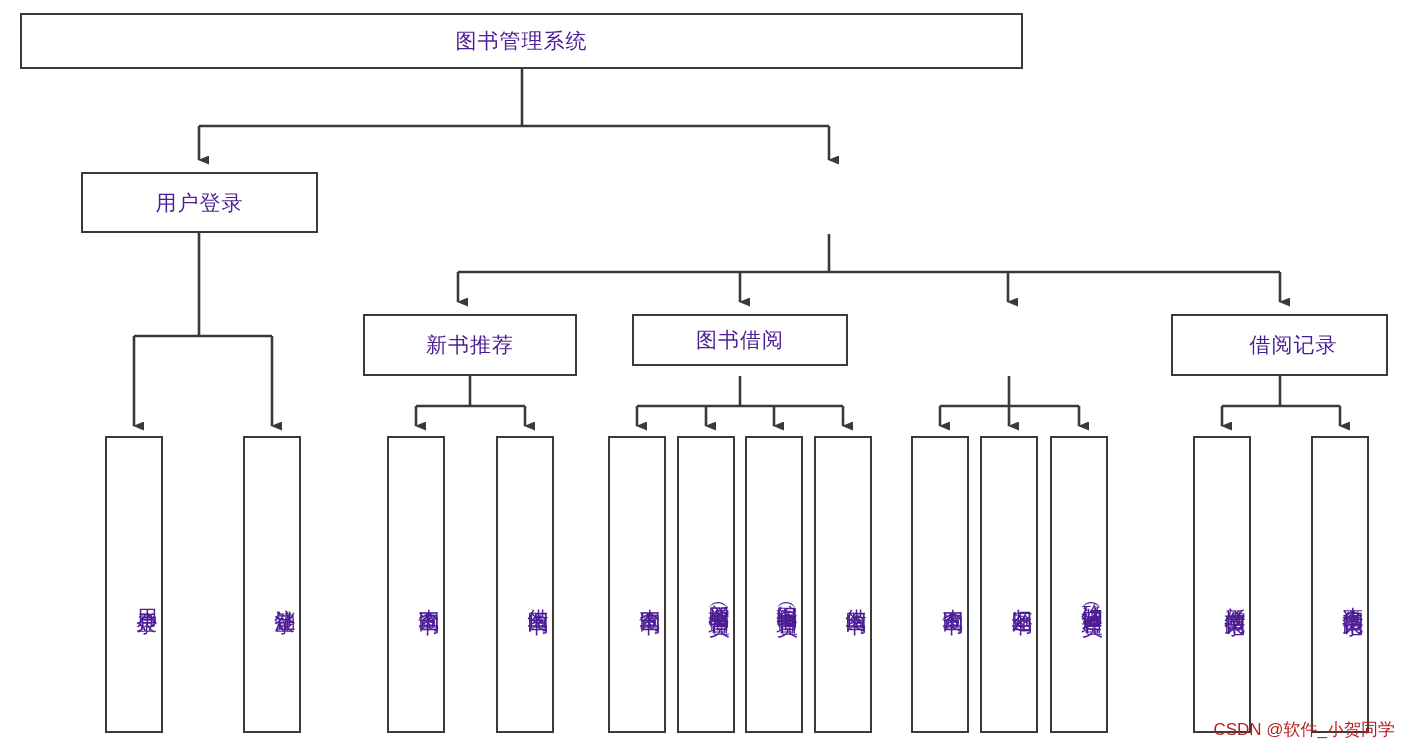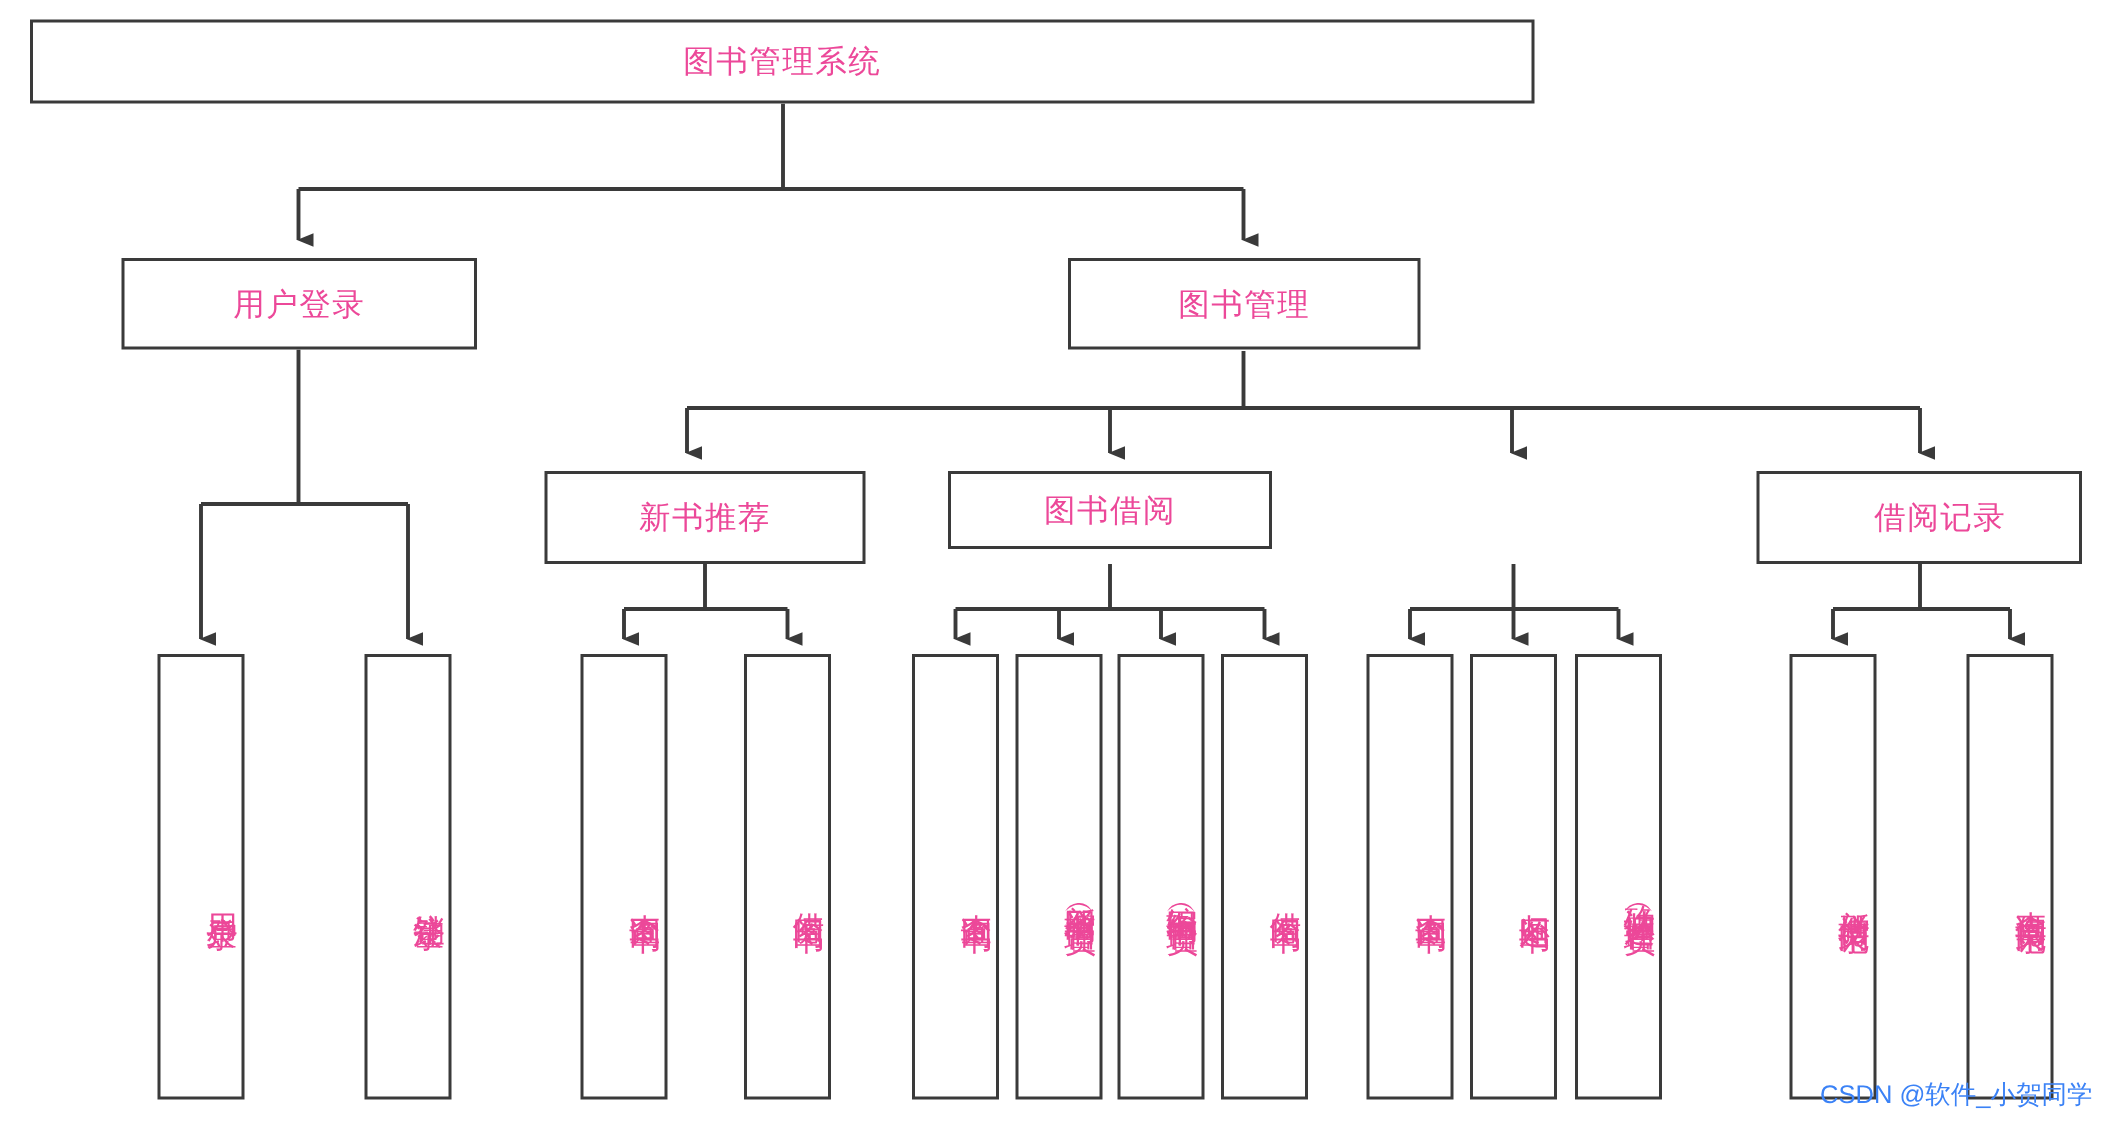--- a/index.html
+++ b/index.html
@@ -26,21 +26,21 @@
     pointer-events: none;
   }
   .node {
     position: absolute;
     box-sizing: border-box;
     background: #ffffff;
     border: 2px solid #3a3a3a;
     display: flex;
     align-items: center;
     justify-content: center;
-    color: #ec4899;
+    color: #4c1d95;
     z-index: 2;
   }
   .node.horizontal {
     font-size: 21px;
     letter-spacing: 1px;
   }
   .node.vertical {
     writing-mode: vertical-rl;
     text-orientation: upright;
     font-size: 21px;
@@ -55,21 +55,21 @@
     white-space: nowrap;
   }
   .node-root {
     font-size: 22px;
   }
   .watermark {
     position: absolute;
     right: 10px;
     bottom: 6px;
     font-size: 17px;
-    color: #3b82f6;
+    color: #b91c1c;
     z-index: 5;
     white-space: nowrap;
   }
 </style>
 </head>
 <body>
 
 <div id="canvas">
 
   <svg class="edges" viewBox="0 0 1405 747">
@@ -119,21 +119,20 @@
       <path d="M1222,406 L1340,406"></path>
       <path d="M1222,406 L1222,426" marker-end="url(#arrow)"></path>
       <path d="M1340,406 L1340,426" marker-end="url(#arrow)"></path>
     </g>
   </svg>
 
   <div class="node horizontal node-root" style="left:20px; top:13px; width:1003px; height:56px;">图书管理系统</div>
 
   <div class="node horizontal" style="left:81px; top:172px; width:237px; height:61px;">用户登录</div>
 
-  <div class="node horizontal" style="left:712px; top:172px; width:235px; height:61px;">图书管理</div>
 
   <div class="node horizontal" style="left:363px; top:314px; width:214px; height:62px;">新书推荐</div>
 
   <div class="node horizontal" style="left:632px; top:314px; width:216px; height:52px;">图书借阅</div>
 
 
   <div class="node horizontal" style="left:1171px; top:314px; width:217px; height:62px;padding-left:28px;">借阅记录</div>
 
   <div class="node vertical" style="left:105px; top:436px; width:58px; height:297px;">
     <span>用户登录</span>

